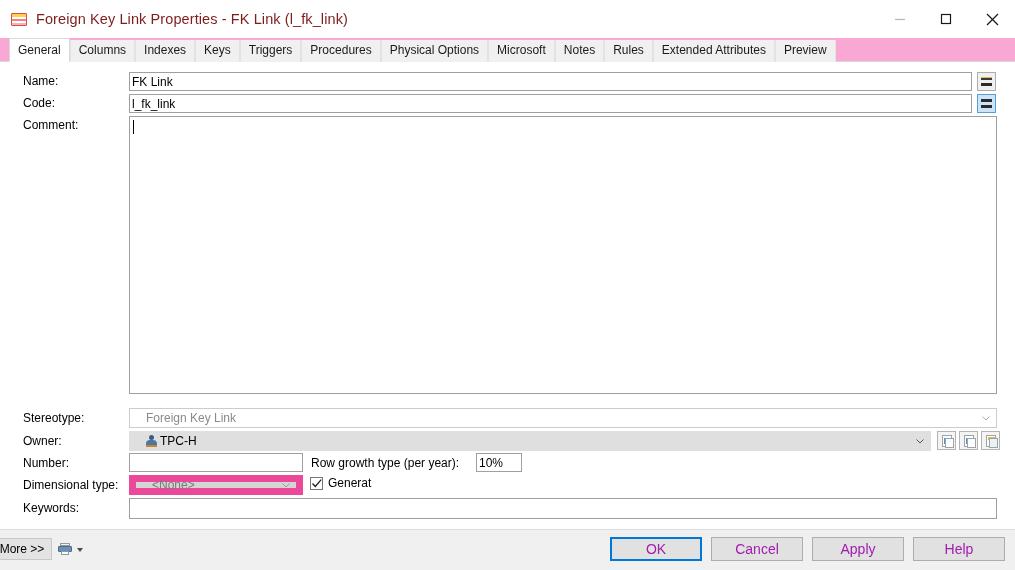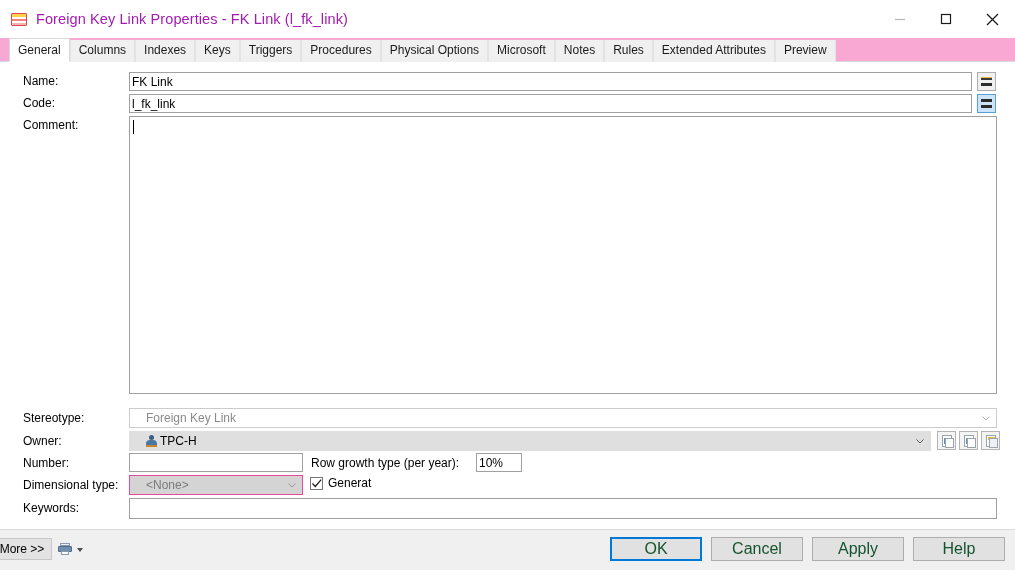--- a/index.html
+++ b/index.html
@@ -32,21 +32,21 @@
   .title-icon {
     width: 16px; height: 13px;
     margin-left: 11px; margin-right: 9px;
     background: linear-gradient(#ffd24d 0 28%, #ffffff 28% 45%, #f48080 45% 62%, #ffffff 62% 78%, #f9b0b0 78% 100%);
     border: 1px solid #d94a4a;
     border-radius: 1px;
     flex: 0 0 auto;
   }
   .title-text {
     font-size: 14.5px;
-    color: #a21caf;
+    color: #7f1d1d;
     letter-spacing: 0.1px;
     white-space: nowrap;
   }
   .win-buttons {
     position: absolute; right: 0; top: 0;
     height: 38px; display: flex;
   }
   .win-btn {
     width: 46px; height: 38px;
     display: flex; align-items: center; justify-content: center;
@@ -165,21 +165,21 @@
     color: #8a8a8a;
     padding-left: 16px;
   }
   .combo.grey {
     background: #dfdfdf;
     border: 1px solid #dfdfdf;
     color: #000;
   }
   .combo.dim {
     background: #d4d4d4;
-    border: 1px solid #ec4899;
+    border: 7px solid #ec4899;
     color: #7b7b7b;
   }
   .combo .chev {
     position: absolute; right: 6px; top: 50%;
     margin-top: -2px;
     width: 8px; height: 5px;
   }
 
   
   .person-ico {
@@ -261,22 +261,22 @@
     height: 40px;
     background: #f0f0f0;
     position: relative;
     border-radius: 19px;
   }
   .btn {
     height: 24px;
     background: #e1e1e1;
     border: 1px solid #adadad;
     font-family: "Liberation Sans", sans-serif;
-    font-size: 16px;
-    color: #14532d;
+    font-size: 14px;
+    color: #a21caf;
     padding: 0;
   }
   .btn.primary {
     border: 2px solid #0078d7;
     background: #e1e1e1;
   }
   .more-btn {
     position: absolute;
     left: -8px; top: 8px;
     width: 60px; height: 22px;

